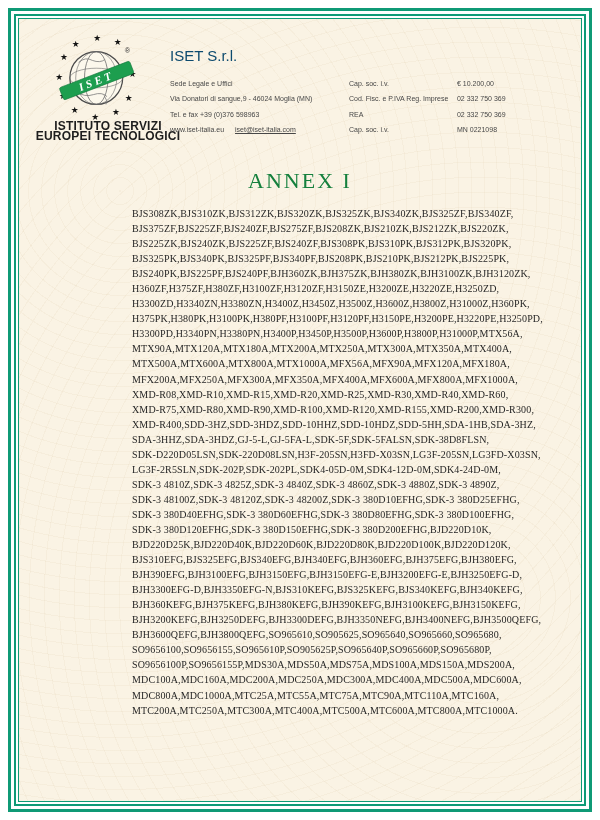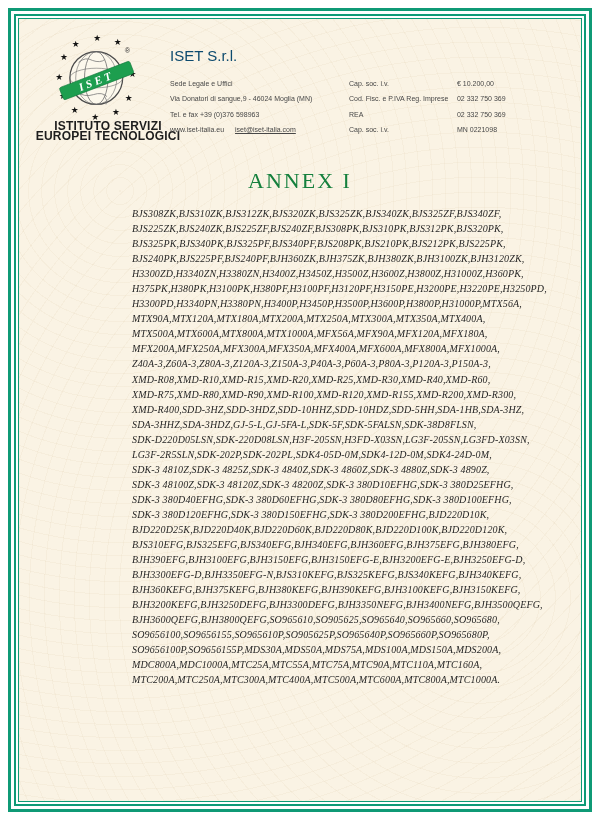--- a/index.html
+++ b/index.html
@@ -45,21 +45,21 @@
 
   
   .annex-title{
     position:absolute;left:0;right:0;top:168px;margin:0;text-align:center;
     font-family:"Liberation Serif",serif;font-weight:normal;
     font-size:22px;letter-spacing:2px;color:#15803d;
   }
   .codes{
     position:absolute;left:132px;top:206px;width:384px;
     font-family:"Liberation Serif",serif;font-size:10px;line-height:15.05px;
-    color:#262626;letter-spacing:.15px;font-style:italic;
+    color:#262626;letter-spacing:.15px;
   }
   .code-line{white-space:nowrap;}
 </style>
 </head>
 <body>
 
 <div class="page">
   <div class="paper"></div>
   <div class="bframe bf1"></div>
   <div class="bframe bf2"></div>
@@ -130,41 +130,42 @@
         <span class="reg-label">Cap. soc. i.v.</span>
         <span class="reg-value">MN 0221098</span>
       </div>
     </div>
 
   <h1 class="annex-title">ANNEX I</h1>
   <div class="codes">
 
       <div class="code-line">BJS308ZK,BJS310ZK,BJS312ZK,BJS320ZK,BJS325ZK,BJS340ZK,BJS325ZF,BJS340ZF,</div>
 
+      <div class="code-line">BJS375ZF,BJS225ZF,BJS240ZF,BJS275ZF,BJS208ZK,BJS210ZK,BJS212ZK,BJS220ZK,</div>
 
       <div class="code-line">BJS225ZK,BJS240ZK,BJS225ZF,BJS240ZF,BJS308PK,BJS310PK,BJS312PK,BJS320PK,</div>
 
       <div class="code-line">BJS325PK,BJS340PK,BJS325PF,BJS340PF,BJS208PK,BJS210PK,BJS212PK,BJS225PK,</div>
 
       <div class="code-line">BJS240PK,BJS225PF,BJS240PF,BJH360ZK,BJH375ZK,BJH380ZK,BJH3100ZK,BJH3120ZK,</div>
 
+      <div class="code-line">H360ZF,H375ZF,H380ZF,H3100ZF,H3120ZF,H3150ZE,H3200ZE,H3220ZE,H3250ZD,</div>
 
       <div class="code-line">H3300ZD,H3340ZN,H3380ZN,H3400Z,H3450Z,H3500Z,H3600Z,H3800Z,H31000Z,H360PK,</div>
 
       <div class="code-line">H375PK,H380PK,H3100PK,H380PF,H3100PF,H3120PF,H3150PE,H3200PE,H3220PE,H3250PD,</div>
 
       <div class="code-line">H3300PD,H3340PN,H3380PN,H3400P,H3450P,H3500P,H3600P,H3800P,H31000P,MTX56A,</div>
 
       <div class="code-line">MTX90A,MTX120A,MTX180A,MTX200A,MTX250A,MTX300A,MTX350A,MTX400A,</div>
 
       <div class="code-line">MTX500A,MTX600A,MTX800A,MTX1000A,MFX56A,MFX90A,MFX120A,MFX180A,</div>
 
       <div class="code-line">MFX200A,MFX250A,MFX300A,MFX350A,MFX400A,MFX600A,MFX800A,MFX1000A,</div>
 
-      <div class="code-line">Z40A-3,Z60A-3,Z80A-3,Z120A-3,Z150A-3,P40A-3,P60A-3,P80A-3,P120A-3,P150A-3,</div>
 
       <div class="code-line">XMD-R08,XMD-R10,XMD-R15,XMD-R20,XMD-R25,XMD-R30,XMD-R40,XMD-R60,</div>
 
       <div class="code-line">XMD-R75,XMD-R80,XMD-R90,XMD-R100,XMD-R120,XMD-R155,XMD-R200,XMD-R300,</div>
 
       <div class="code-line">XMD-R400,SDD-3HZ,SDD-3HDZ,SDD-10HHZ,SDD-10HDZ,SDD-5HH,SDA-1HB,SDA-3HZ,</div>
 
       <div class="code-line">SDA-3HHZ,SDA-3HDZ,GJ-5-L,GJ-5FA-L,SDK-5F,SDK-5FALSN,SDK-38D8FLSN,</div>
 
       <div class="code-line">SDK-D220D05LSN,SDK-220D08LSN,H3F-205SN,H3FD-X03SN,LG3F-205SN,LG3FD-X03SN,</div>
@@ -191,18 +192,19 @@
 
       <div class="code-line">BJH3200KEFG,BJH3250DEFG,BJH3300DEFG,BJH3350NEFG,BJH3400NEFG,BJH3500QEFG,</div>
 
       <div class="code-line">BJH3600QEFG,BJH3800QEFG,SO965610,SO905625,SO965640,SO965660,SO965680,</div>
 
       <div class="code-line">SO9656100,SO9656155,SO965610P,SO905625P,SO965640P,SO965660P,SO965680P,</div>
 
       <div class="code-line">SO9656100P,SO9656155P,MDS30A,MDS50A,MDS75A,MDS100A,MDS150A,MDS200A,</div>
 
 
+      <div class="code-line">MDC100A,MDC160A,MDC200A,MDC250A,MDC300A,MDC400A,MDC500A,MDC600A,</div>
 
       <div class="code-line">MDC800A,MDC1000A,MTC25A,MTC55A,MTC75A,MTC90A,MTC110A,MTC160A,</div>
 
       <div class="code-line">MTC200A,MTC250A,MTC300A,MTC400A,MTC500A,MTC600A,MTC800A,MTC1000A.</div>
     </div>
 </div>
 
 </body></html>

